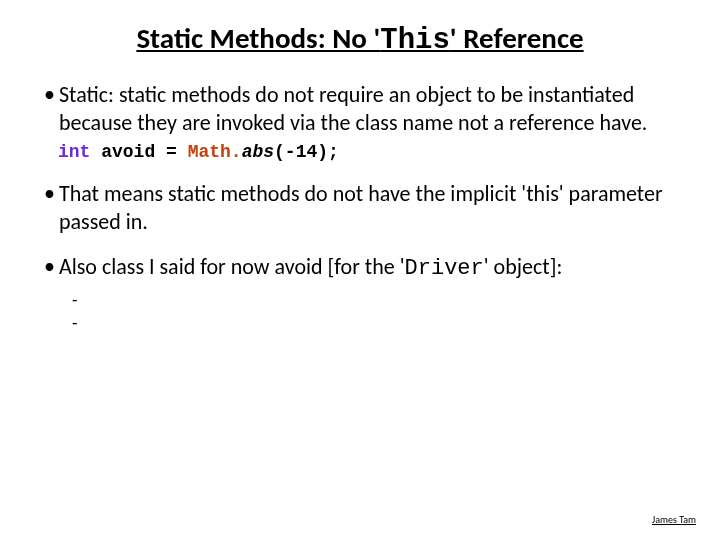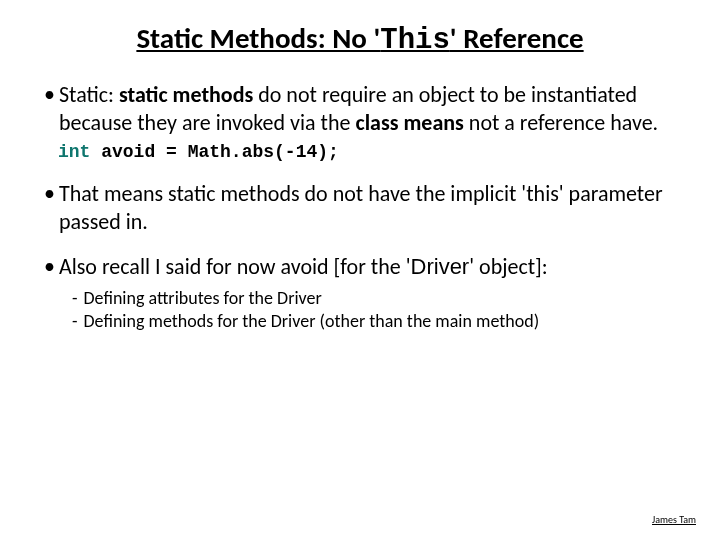--- a/index.html
+++ b/index.html
@@ -4,71 +4,69 @@
 <style>
   * { box-sizing: border-box; margin: 0; padding: 0; }
   html, body { width: 720px; height: 540px; background: #fff; font-family: Calibri, Arial, sans-serif; color: #000; }
   .slide { width: 720px; height: 540px; position: relative; padding: 20px 0 0 0; }
   .title { text-align: center; font-size: 29px; font-weight: bold; text-decoration: underline; margin-bottom: 24px; }
   .title .mono { font-family: Consolas, "Courier New", monospace; }
   .content { padding: 0 38px 0 44px; }
   .bullet { font-size: 22px; line-height: 1.25; margin-bottom: 6px; display: flex; }
   .bullet .dot { flex: 0 0 auto; margin-right: 4px; }
   .bullet .txt { flex: 1 1 auto; }
-  .bold { font-weight: bold; }
+  .bold { font-weight: normal; }
   .code-line { font-family: Consolas, "Courier New", monospace; font-size: 18px; font-weight: bold; margin: 4px 0 18px 14px; }
-  .kw { color: #0f766e; }
-  .clsname { color: #000000; }
-  .method { }
+  .kw { color: #6d28d9; }
+  .clsname { color: #c2410c; }
+  .method { font-style: italic; }
   .gap { margin-top: 18px; }
   .sub { font-size: 18px; margin-left: 28px; line-height: 1.3; display: flex; }
   .sub .dash { flex: 0 0 auto; margin-right: 6px; }
-  .mono-inline { font-family: Liberation Sans, sans-serif; margin-top: 28px; }
+  .mono-inline { font-family: Liberation Mono, monospace; margin-top: 28px; }
   .footer { position: absolute; bottom: 14px; right: 24px; font-size: 10px; font-family: Calibri, Arial, sans-serif; text-decoration: underline; letter-spacing: 0px; text-align: center; }
 </style>
 </head>
 <body>
 
 <div class="slide">
 
   <div class="title">
     <span>Static Methods: No '</span><span class="mono">This</span><span>' Reference</span>
   </div>
 
   <div class="content">
 
     <div class="bullet">
       <span class="dot">•</span>
       <span class="txt">
-        <span>Static: </span><span class="bold">static methods</span><span> do not require an object to be instantiated because they are invoked via the </span><span class="bold">class means</span><span> not a reference have.</span>
+        <span>Static: </span><span class="bold">static methods</span><span> do not require an object to be instantiated because they are invoked via the </span><span class="bold">class name</span><span> not a reference have.</span>
       </span>
     </div>
 
     <div class="code-line">
       <span class="kw">int</span><span> avoid = </span><span class="clsname">Math.</span><span class="method">abs</span><span>(-14);</span>
     </div>
 
     <div class="bullet gap">
       <span class="dot">•</span>
       <span class="txt">That means static methods do not have the implicit 'this' parameter passed in.</span>
     </div>
 
     <div class="bullet gap">
       <span class="dot">•</span>
       <span class="txt">
-        <span>Also recall I said for now avoid [for the '</span><span class="mono-inline">Driver</span><span>' object]:</span>
+        <span>Also class I said for now avoid [for the '</span><span class="mono-inline">Driver</span><span>' object]:</span>
       </span>
     </div>
 
     <div class="sub">
       <span class="dash">-</span>
-      <span>Defining attributes for the Driver</span>
     </div>
     <div class="sub">
       <span class="dash">-</span>
-      <span>Defining methods for the Driver (other than the main method)</span>
     </div>
 
   </div>
 
   <div class="footer">James Tam</div>
 
 </div>
 
 </body></html>

